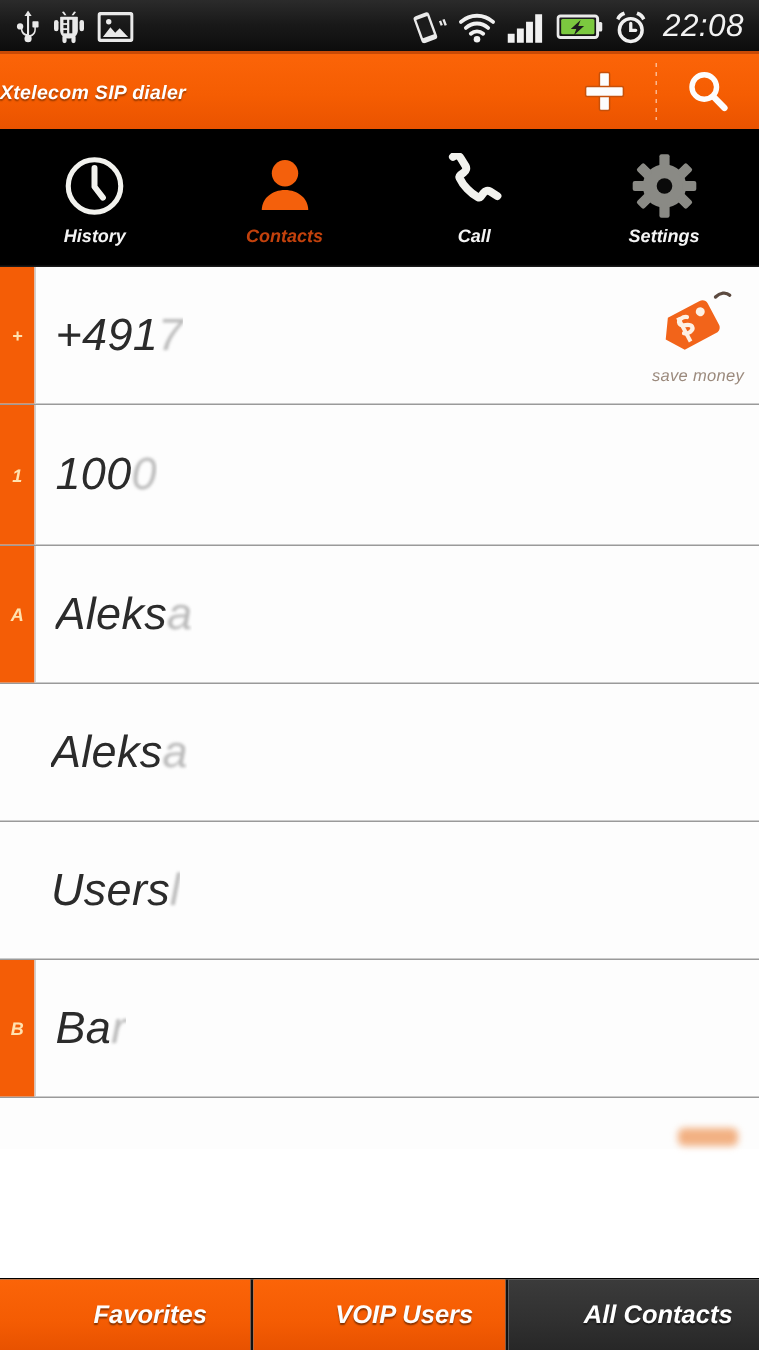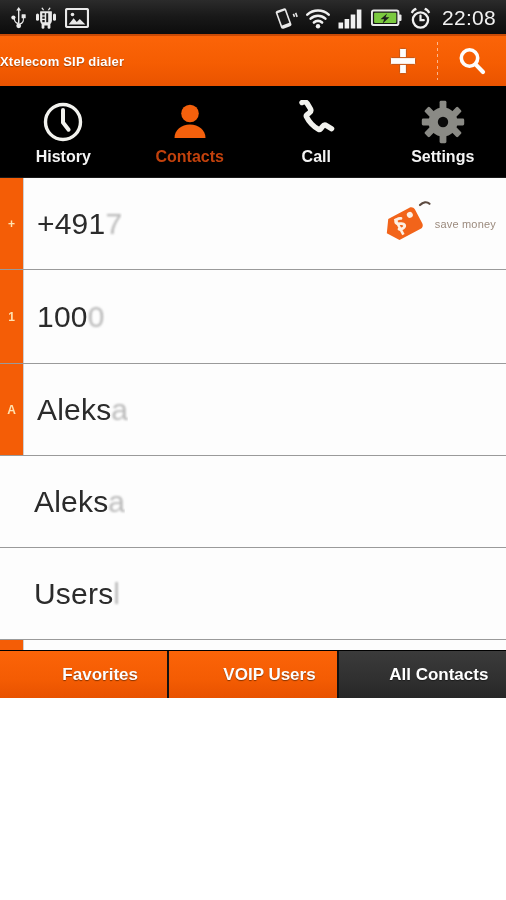--- a/index.html
+++ b/index.html
@@ -3,21 +3,21 @@
 <meta charset="utf-8">
 <style>
   * { margin:0; padding:0; box-sizing:border-box; }
   html,body { width:506px; height:900px; }
   body {
     font-family:"Liberation Sans", sans-serif;
     background:#ffffff;
     overflow:hidden;
     position:relative;
   }
-  #app { width:506px; height:698px; position:relative; display:flex; flex-direction:column; }
+  #app { width:506px; height:900px; position:relative; display:flex; flex-direction:column;font-style:italic; }
 
   
   .statusbar{
     height:36px; flex:0 0 36px;
     background:linear-gradient(to bottom,#2b2b2b 0%,#191919 45%,#0b0b0b 100%);
     display:flex; align-items:center; padding:0 8px 0 10px;
     position:relative;
   }
   .statusbar:after{
     content:""; position:absolute; left:0; right:0; bottom:0; height:2px;
@@ -59,21 +59,21 @@
     height:90px; flex:0 0 90px;
     background:#000000; display:flex; align-items:stretch;
     border-bottom:1px solid #1a1a1a;
   }
   .tab{
     flex:1 1 0; display:flex; flex-direction:column;
     align-items:center; justify-content:center; gap:4px; cursor:pointer;
   }
   .tab .tab-ico{ height:44px; display:flex; align-items:center; justify-content:center; }
   .tab .tab-label{
-    font-size:16px; font-weight:bold; color:#f4f4f4;
+    font-size:12px; font-weight:bold; color:#f4f4f4;
     text-shadow:0 1px 1px rgba(0,0,0,.9);
   }
   .tab.active .tab-label{ color:#c2410c; }
 
   
   .list{
     flex:1 1 auto; background:#ffffff; position:relative; overflow:hidden;
   }
   .row{
     position:relative; display:flex; align-items:stretch;
@@ -97,21 +97,21 @@
   }
   .row-name .clear{ color:#2b2b2b; }
   .row-name .fade1{ color:#b9b9b9; filter:blur(1.1px); }
   .row-ghost{
     position:absolute; left:190px; top:50%; transform:translateY(-50%);
     font-size:20px; color:#e3e3e3; filter:blur(2.4px); white-space:nowrap;
     letter-spacing:1px;
   }
   .savemoney{
     position:absolute; right:10px; top:50%; transform:translateY(-50%);
-    display:flex; flex-direction:row; align-items:center; gap:1px;
+    display:flex; flex-direction:column; align-items:center; gap:1px;
   }
   .savemoney-label{
     font-size:11px; color:#9b8a7d; letter-spacing:.2px;
   }
 
   
   .bottombar{
     height:48px; flex:0 0 48px; display:flex; align-items:stretch;
     border-top:1px solid #000;
   }

